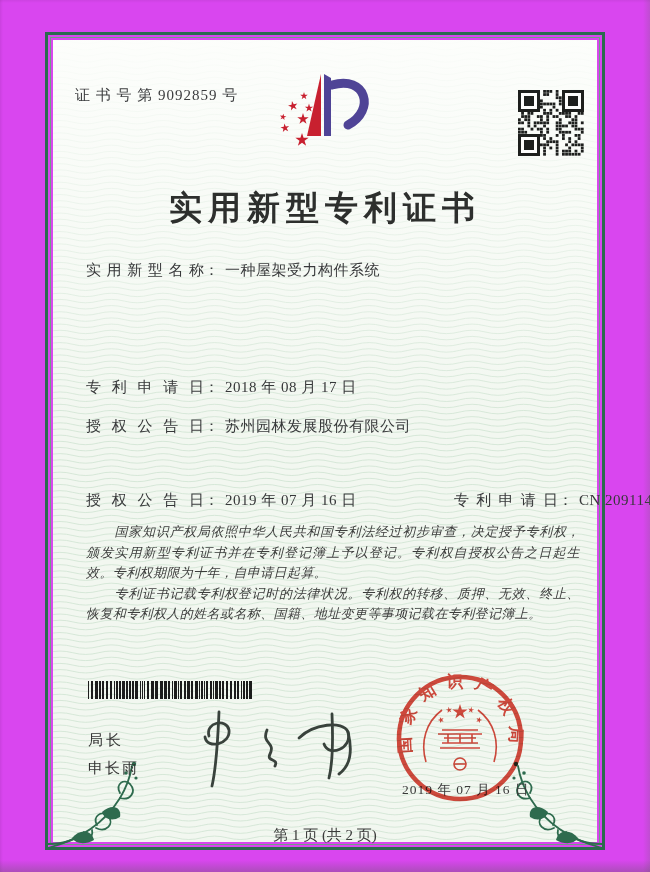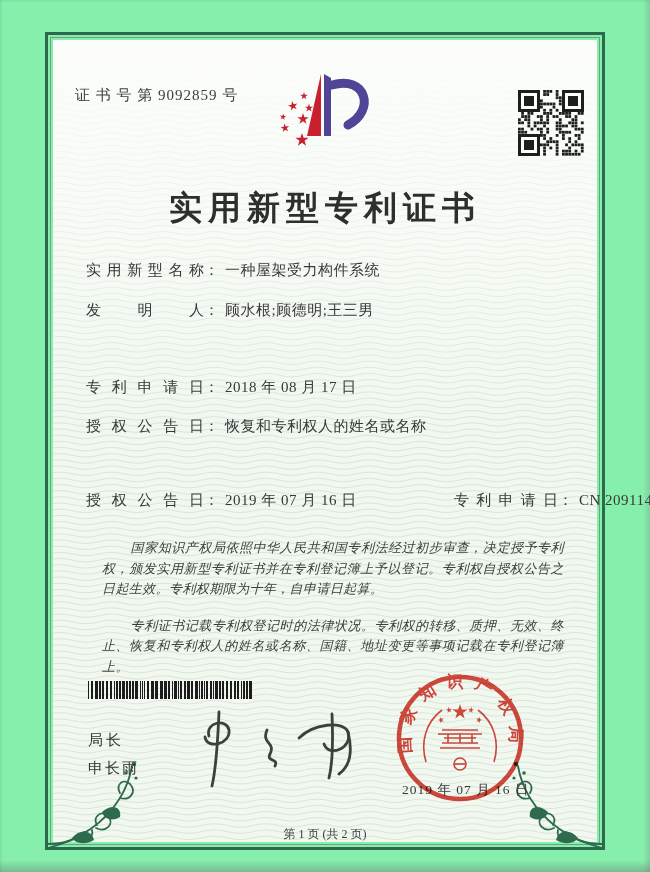--- a/index.html
+++ b/index.html
@@ -1,17 +1,17 @@
 <!DOCTYPE html>
 <html><head>
 <meta charset="utf-8">
 <style>
   html,body{margin:0;padding:0;}
   body{background:#e8e8e6;font-family:"Liberation Serif","DejaVu Serif",serif;}
-  .page{position:relative;width:650px;height:872px;background:#86efac;overflow:hidden;margin:0 auto;}
+  .page{position:relative;width:650px;height:872px;background:#d946ef;overflow:hidden;margin:0 auto;}
   
   .frame-outer{position:absolute;left:45px;top:32px;right:45px;bottom:22px;border:3px solid #2c6a4e;}
   .frame-inner{position:absolute;left:2px;top:2px;right:2px;bottom:2px;border:1px solid #6f9f85;}
   .paper{position:absolute;left:2px;top:2px;right:2px;bottom:2px;background:#f2f7f0;}
   .paper svg.waves{position:absolute;left:0;top:0;width:100%;height:100%;}
   .fade-top{position:absolute;left:0;top:0;width:100%;height:48%;
     background:linear-gradient(rgba(253,254,252,.95),rgba(253,254,252,0));}
   
   .content{position:absolute;left:0;top:0;width:650px;height:872px;}
   .cert-no{position:absolute;left:75px;top:86px;font-size:15px;color:#3b3c3e;letter-spacing:1px;}
@@ -20,28 +20,28 @@
   .title{position:absolute;left:0;top:186px;width:100%;text-align:center;
     font-size:33px;font-weight:700;letter-spacing:6px;color:#2d2f2d;}
   .field-row{position:absolute;left:86px;font-size:15px;color:#37383a;white-space:nowrap;}
   .field-label{display:inline-block;width:118px;text-align:justify;text-align-last:justify;vertical-align:top;font-family:Liberation Serif, serif;}
   .field-label.narrow{width:104px;}
   .field-colon{display:inline-block;margin-right:6px;}
   .field-value{letter-spacing:.5px;}
   .pair2{position:absolute;left:368px;top:0;white-space:nowrap;}
   .body-text{position:absolute;left:86px;top:522px;width:494px;font-size:13px;line-height:20.5px;
     color:#3c3d3c;font-style:italic;letter-spacing:.4px;}
-  .body-text p{margin:16px;text-indent:2.2em;text-align:justify;font-family:Liberation Serif, serif;}
+  .body-text p{margin:0;text-indent:2.2em;text-align:justify;font-family:Liberation Serif, serif;}
   .barcode{position:absolute;left:88px;top:681px;width:168px;height:18px;}
   .sig-title{position:absolute;left:88px;top:731px;font-size:15px;color:#333;letter-spacing:3px;}
   .sig-name{position:absolute;left:88px;top:759px;font-size:15px;color:#333;letter-spacing:2px;}
   .signature{position:absolute;left:183px;top:704px;width:172px;height:88px;}
   .seal{position:absolute;left:392px;top:668px;width:136px;height:142px;mix-blend-mode:multiply;opacity:.92;}
   .seal-date{position:absolute;left:402px;top:781px;font-size:13.5px;color:#3a3a3a;letter-spacing:1px;}
-  .footer{position:absolute;left:0;top:826px;width:100%;text-align:center;font-size:12px;color:#3a3b3a;}
+  .footer{position:absolute;left:0;top:826px;width:100%;text-align:center;font-size:15px;color:#3a3b3a;}
   .flourish{position:absolute;top:740px;width:112px;height:112px;}
   .flourish.left{left:44px;}
   .flourish.right{right:44px;transform:scaleX(-1);}
   
   .shadow-bottom{position:absolute;left:0;bottom:0;width:100%;height:12px;
     background:linear-gradient(rgba(0,0,0,0),rgba(90,90,90,.35));}
   .shadow-right{position:absolute;right:0;top:0;width:7px;height:100%;
     background:linear-gradient(to right,rgba(0,0,0,0),rgba(100,100,100,.22));}
   .shadow-left{position:absolute;left:0;top:0;width:3px;height:100%;
     background:linear-gradient(to right,rgba(0,0,0,.07),rgba(0,0,0,0));}
@@ -407,28 +407,25 @@
           <rect x="56.57" y="62.86" width="2.8" height="2.8"></rect>
           <rect x="59.71" y="62.86" width="2.8" height="2.8"></rect>
         </g>
     </svg>
 
     <div class="title">实用新型专利证书</div>
 
     <div class="field-row" style="top:261px">
       <span class="field-label">实用新型名称</span><span class="field-colon">：</span><span class="field-value">一种屋架受力构件系统</span>
     </div>
-    <div class="field-row" style="top:301px">
-      <span class="field-label">发明人</span><span class="field-colon">：</span><span class="field-value">顾水根;顾德明;王三男</span>
-    </div>
     <div class="field-row" style="top:378px">
       <span class="field-label">专利申请日</span><span class="field-colon">：</span><span class="field-value">2018 年 08 月 17 日</span>
     </div>
     <div class="field-row" style="top:417px">
-      <span class="field-label">授权公告日</span><span class="field-colon">：</span><span class="field-value">恢复和专利权人的姓名或名称</span>
+      <span class="field-label">授权公告日</span><span class="field-colon">：</span><span class="field-value">苏州园林发展股份有限公司</span>
     </div>
     <div class="field-row" style="top:491px">
       <span class="field-label">授权公告日</span><span class="field-colon">：</span><span class="field-value">2019 年 07 月 16 日</span>
       <span class="pair2">
         <span class="field-label narrow">专利申请日</span><span class="field-colon">：</span><span class="field-value">CN 209114904 U</span>
       </span>
     </div>
 
     <div class="body-text">
       <p>国家知识产权局依照中华人民共和国专利法经过初步审查，决定授予专利权，颁发实用新型专利证书并在专利登记簿上予以登记。专利权自授权公告之日起生效。专利权期限为十年，自申请日起算。</p>

